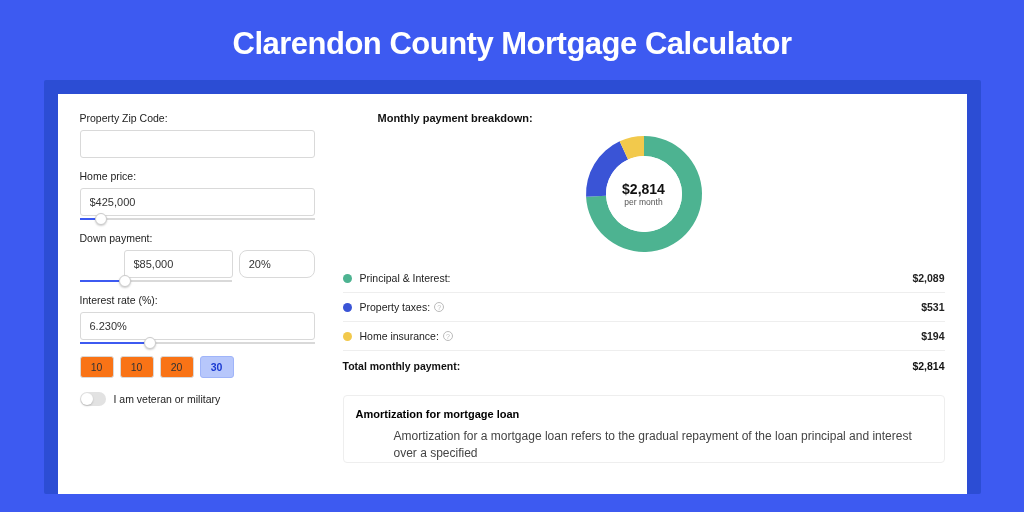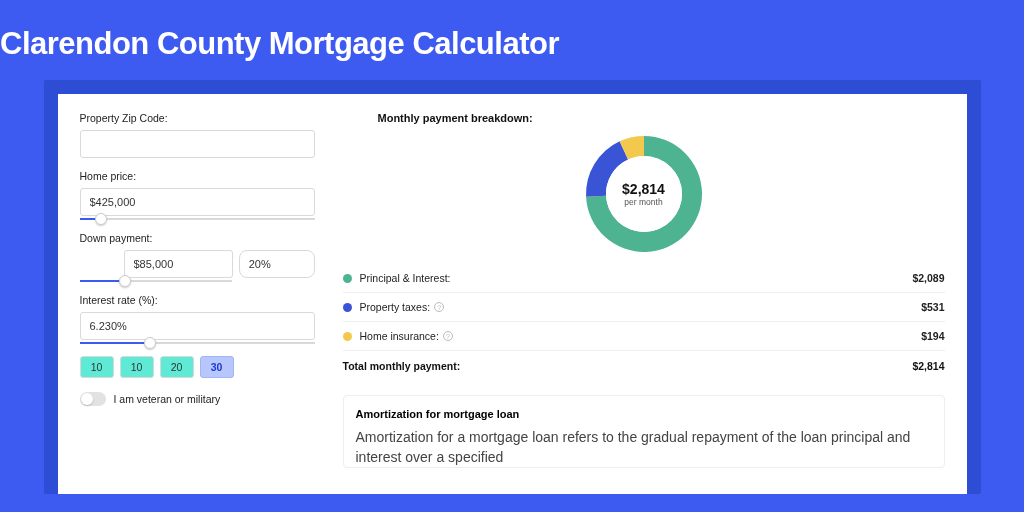--- a/index.html
+++ b/index.html
@@ -8,21 +8,21 @@
     background: #3d5af1;
     width: 1024px;
     height: 512px;
     overflow: hidden;
     position: relative;
   }
   .page-title {
     color: #fff;
     font-size: 31px;
     font-weight: 700;
-    text-align: left;
+    text-align: center;
     padding: 26px 0 18px;
     letter-spacing: -0.5px;
   }
   .frame {
     background: #2c4dd4;
     width: 937px;
     margin: 0 auto;
     padding: 14px 14px 0 14px;
     border-radius: 2px;
   }
@@ -74,21 +74,21 @@
     transform: translateX(-50%);
   }
   .dp-row { display: flex; gap: 6px; padding-left: 44px; }
   .dp-row .input:first-child { flex: 1.6; }
   .dp-row .input:last-child { flex: 1; border-radius: 8px; }
   .period-row { display: flex; gap: 6px; }
   .period-btn {
     width: 34px; height: 22px;
     border: 1px solid #d9d9d9;
     border-radius: 3px;
-    background: #5eead4;
+    background: #f97316;
     font-size: 10.5px;
     color: #333;
     display: flex;
     align-items: center;
     justify-content: center;
     cursor: pointer;
   }
   .period-btn.active {
     background: #b7c7fb;
     border-color: #9fb4f9;
@@ -172,21 +172,21 @@
     align-items: center;
     justify-content: center;
   }
   .amort-card {
     border: 1px solid #eee;
     border-radius: 4px;
     padding: 12px 12px 0;
     margin-top: 14px;
   }
   .amort-title { font-size: 11px; font-weight: 700; margin-bottom: 8px; }
-  .amort-text { font-size: 14px; color: #444; line-height: 1.4; }
+  .amort-text { font-size: 12px; color: #444; line-height: 1.4; margin-left: 38px; }
 </style>
 </head>
 <body>
 
 <h1 class="page-title">Clarendon County Mortgage Calculator</h1>
 
 <div class="frame">
   <div class="card">
 
     <div class="left">

